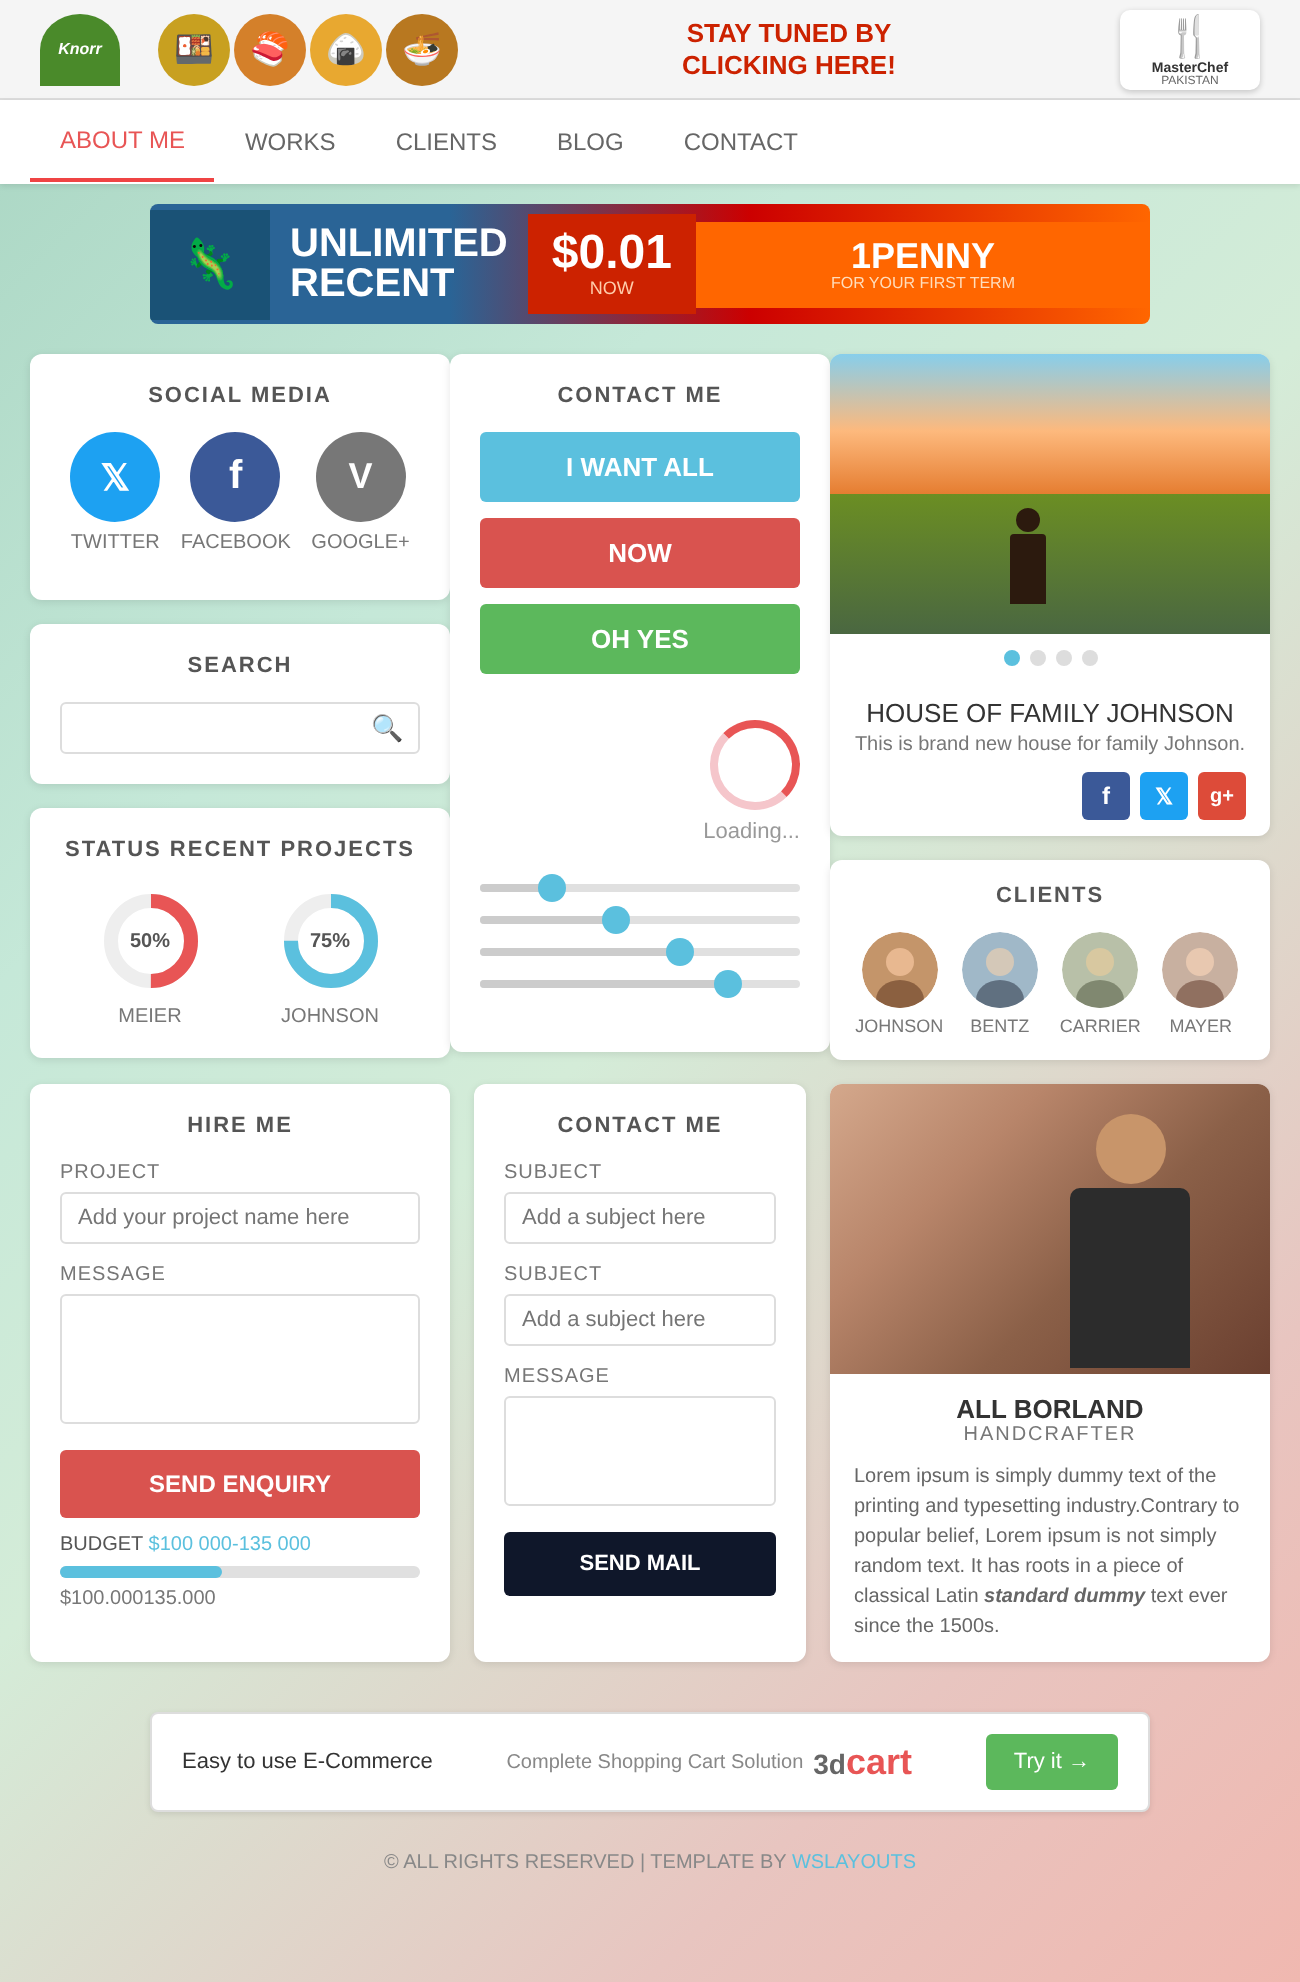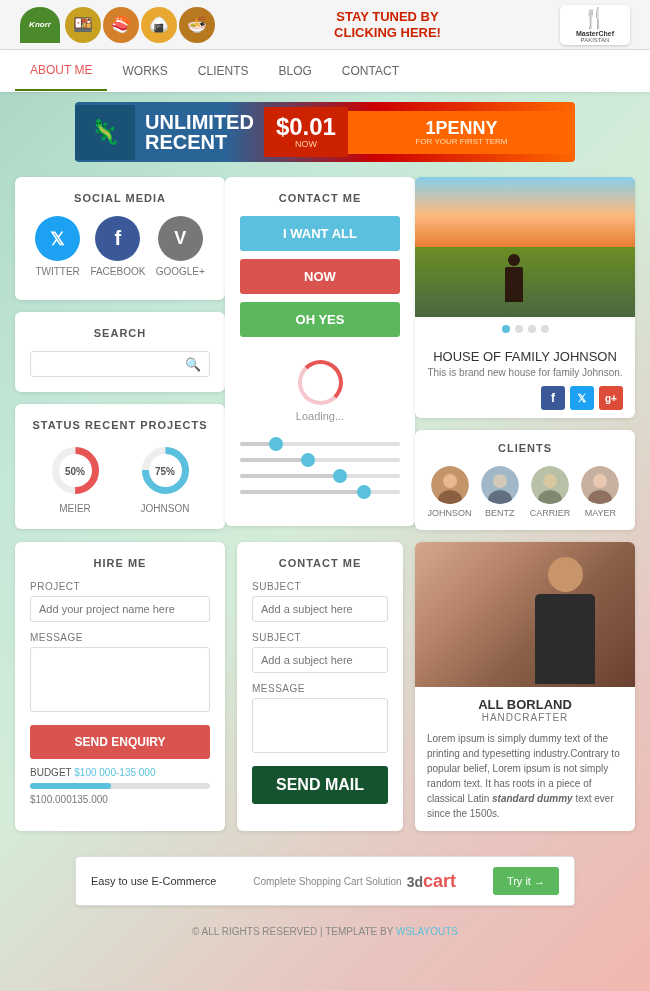--- a/index.html
+++ b/index.html
@@ -1,32 +1,32 @@
 <!DOCTYPE html>
 <html><head>
   <meta charset="utf-8">
   <style>
     * { box-sizing: border-box; margin: 0; padding: 0; }
     body { font-family: Arial, sans-serif; background: linear-gradient(135deg, #a8d5c2 0%, #c5e8d8 30%, #d4ecd8 50%, #e8c5c0 80%, #f0b8b0 100%); min-height: 991px; font-size: 12px; }
 
     
     .top-banner { background: #f5f5f5; height: 50px; display: flex; align-items: center; justify-content: space-between; padding: 5px 20px; border-bottom: 1px solid #ddd; }
-    .top-banner-left { display: flex; align-items: center; gap: 5px; }
+    .top-banner-left { display: flex; align-items: center; gap: 19px; }
     .top-banner-left .knorr-logo { width: 40px; height: 36px; background: #4a8a2a; border-radius: 50% 50% 0 0; display: flex; align-items: center; justify-content: center; color: white; font-size: 9px; font-style: italic; font-weight: bold; }
     .food-items { display: flex; gap: 2px; }
     .food-circle { width: 36px; height: 36px; border-radius: 50%; background: #e8a020; display: flex; align-items: center; justify-content: center; font-size: 16px; }
     .top-banner-center { text-align: center; }
     .stay-tuned { color: #cc0000; font-weight: bold; font-size: 14px; line-height: 1.2; }
     .top-banner-right { display: flex; align-items: center; }
     .masterchef-logo { width: 70px; height: 40px; background: white; border-radius: 5px; display: flex; flex-direction: column; align-items: center; justify-content: center; padding: 3px; box-shadow: 0 1px 3px rgba(0,0,0,0.2); }
 
     
     .nav { background: white; display: flex; align-items: center; padding: 0 15px; height: 42px; box-shadow: 0 1px 3px rgba(0,0,0,0.1); }
     .nav-item { padding: 12px 15px; font-size: 12px; color: #666; cursor: pointer; text-decoration: none; font-weight: 500; }
-    .nav-item.active { color: #e85555; border-bottom: 2px solid #4d7c0f; }
+    .nav-item.active { color: #e85555; border-bottom: 2px solid #ef4444; }
 
     
     .hg-banner { margin: 10px auto; max-width: 500px; height: 60px; background: linear-gradient(to right, #2a6496 30%, #cc0000 60%, #ff6600 100%); border-radius: 4px; display: flex; align-items: center; justify-content: center; overflow: hidden; position: relative; }
     .hg-gator { width: 60px; height: 55px; background: #1a5276; display: flex; align-items: center; justify-content: center; font-size: 24px; }
 
     
     .main-content { padding: 5px 15px 15px; }
     .three-col { display: grid; grid-template-columns: 210px 1fr 220px; }
 
     
@@ -54,21 +54,21 @@
     .donut-label { position: absolute; top: 50%; left: 50%; transform: translate(-50%, -50%); font-size: 10px; font-weight: bold; color: #555; }
     .chart-name { font-size: 10px; color: #777; }
 
     
     .contact-me-card { background: white; border-radius: 6px; padding: 15px; box-shadow: 0 1px 4px rgba(0,0,0,0.1); }
     .btn-cyan { background: #5bc0de; color: white; border: none; width: 100%; padding: 10px; border-radius: 3px; font-size: 13px; font-weight: bold; cursor: pointer; margin-bottom: 8px; }
     .btn-red { background: #d9534f; color: white; border: none; width: 100%; padding: 10px; border-radius: 3px; font-size: 13px; font-weight: bold; cursor: pointer; margin-bottom: 8px; }
     .btn-green { background: #5cb85c; color: white; border: none; width: 100%; padding: 10px; border-radius: 3px; font-size: 13px; font-weight: bold; cursor: pointer; margin-bottom: 8px; }
 
     
-    .loading-container { display: flex; flex-direction: column; align-items: center; padding: 15px 0; }
+    .loading-container { display: flex; flex-direction: column; align-items: flex-end; padding: 15px 0; }
     .spinner { width: 45px; height: 45px; border-radius: 50%; border: 4px solid #f5c6cb; border-top: 4px solid #e85555; border-right: 4px solid #e85555; animation: spin 1s linear infinite; }
     @keyframes spin { to { transform: rotate(360deg); } }
     .loading-text { font-size: 11px; color: #999; margin-top: 5px; }
 
     
     .sliders-container { padding: 5px 0; }
     .slider-row { display: flex; align-items: center; gap: 5px; margin-bottom: 12px; }
     .slider-track { flex: 1; height: 4px; background: #e0e0e0; border-radius: 2px; position: relative; }
     .slider-fill { height: 100%; background: #ccc; border-radius: 2px; }
     .slider-thumb { width: 14px; height: 14px; border-radius: 50%; background: #5bc0de; position: absolute; top: -5px; }
@@ -106,21 +106,21 @@
     .btn-send { background: #d9534f; color: white; border: none; width: 100%; padding: 10px; border-radius: 3px; font-size: 12px; font-weight: bold; cursor: pointer; margin-bottom: 8px; }
     .budget-text { font-size: 10px; color: #555; margin-bottom: 5px; }
     .budget-amount { color: #5bc0de; }
     .range-container { position: relative; margin-bottom: 5px; }
     .range-track { height: 6px; background: #e0e0e0; border-radius: 3px; position: relative; }
     .range-fill { height: 100%; background: #5bc0de; border-radius: 3px; width: 45%; }
     .range-labels { display: flex; font-size: 10px; color: #777; margin-top: 4px; }
 
     
     .contact-bottom { background: white; border-radius: 6px; padding: 15px; box-shadow: 0 1px 4px rgba(0,0,0,0.1); }
-    .btn-send-mail { background: #14532d; color: white; border: none; width: 100%; padding: 10px; border-radius: 3px; font-size: 16px; font-weight: bold; cursor: pointer; }
+    .btn-send-mail { background: #0f172a; color: white; border: none; width: 100%; padding: 10px; border-radius: 3px; font-size: 11px; font-weight: bold; cursor: pointer; }
 
     
     .person-card { background: white; border-radius: 6px; overflow: hidden; box-shadow: 0 1px 4px rgba(0,0,0,0.1); }
     .person-photo { width: 100%; height: 145px; background: linear-gradient(to bottom, #c8a890, #8b6550); position: relative; overflow: hidden; }
     .person-bg { width: 100%; height: 100%; background: linear-gradient(135deg, #d4a88c 0%, #b8856a 30%, #8b6048 60%, #6b4030 100%); }
     .person-figure { position: absolute; bottom: 0; right: 30px; width: 80px; height: 130px; }
     .person-head { width: 35px; height: 35px; border-radius: 50%; background: #c8956a; margin: 0 auto; }
     .person-body { width: 60px; height: 90px; background: #2c2c2c; border-radius: 5px 5px 0 0; margin: 2px auto 0; }
     .person-info { padding: 10px 12px; }
     .person-name { font-size: 13px; font-weight: bold; color: #333; text-align: center; }

